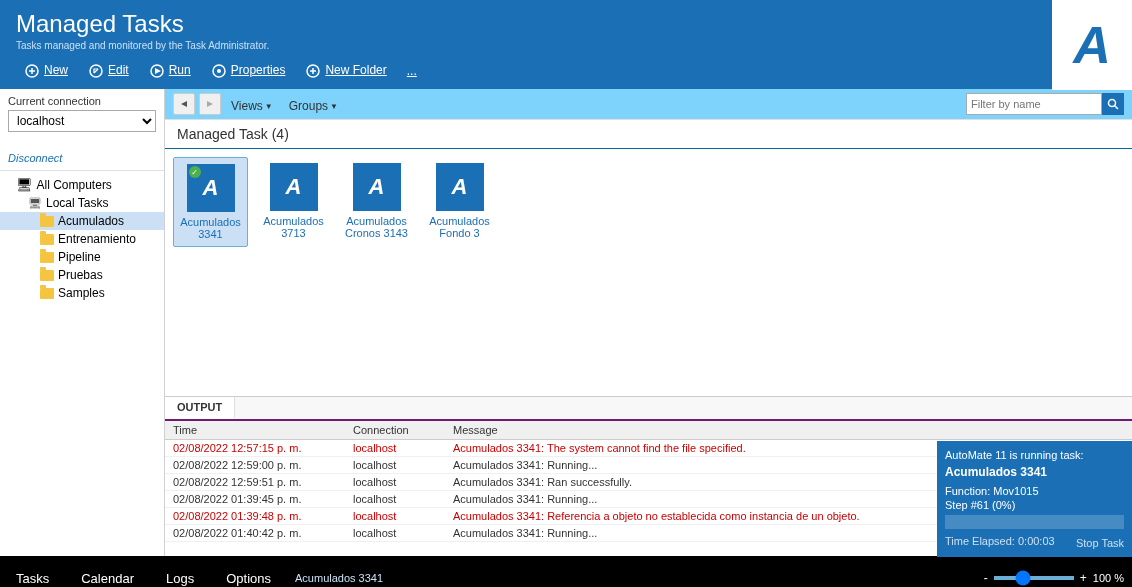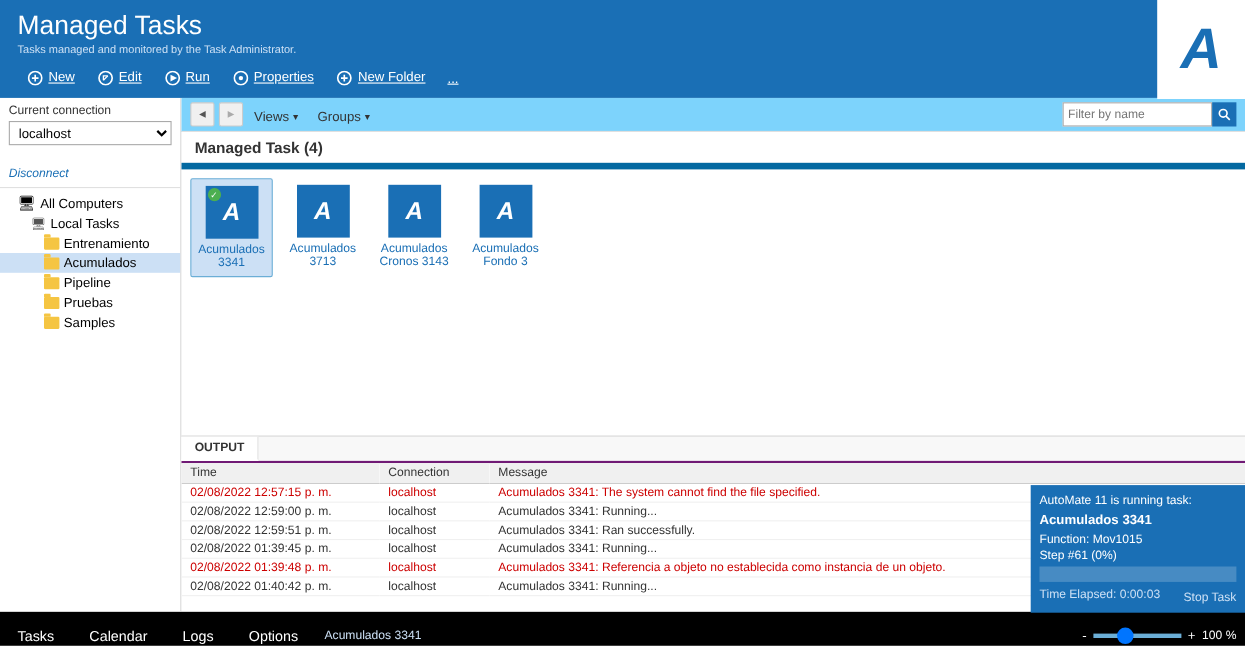--- a/index.html
+++ b/index.html
@@ -37,21 +37,21 @@
 
     
     .content-area { flex: 1; display: flex; flex-direction: column; background: white; }
     .content-toolbar { display: flex; align-items: flex-end; gap: 4px; padding: 4px 8px; border-bottom: 1px solid #e0e0e0; background: #7dd3fc; }
     .nav-btn { width: 22px; height: 22px; border: 1px solid #ccc; background: #f0f0f0; cursor: pointer; display: flex; align-items: center; justify-content: center; border-radius: 2px; }
     .dropdown-btn { display: flex; align-items: center; gap: 2px; padding: 2px 6px; border: none; background: none; cursor: pointer; font-size: 12px; color: #333; }
     .filter-container { margin-left: auto; display: flex; align-items: center; }
     .filter-input { width: 136px; height: 22px; border: 1px solid #aaa; padding: 0 4px; font-size: 11px; }
     .search-btn { width: 22px; height: 22px; background: #1a6fb5; border: none; cursor: pointer; display: flex; align-items: center; justify-content: center; color: white; }
 
-    .section-title { padding: 6px 12px; font-size: 14px; font-weight: bold; color: #333; border-bottom: 6px solid #0369a1; }
+    .section-title { padding: 6px 12px; font-size: 14px; font-weight: normal; color: #333; border-bottom: 1px solid #0369a1; }
 
     
     .tasks-grid { display: flex; flex-wrap: wrap; padding: 8px; gap: 8px; flex: 1; align-content: flex-start; overflow-y: auto; }
     .task-item { width: 75px; display: flex; flex-direction: column; align-items: center; padding: 6px; cursor: pointer; border-radius: 2px; }
     .task-item.selected { background: #cce0f5; border: 1px solid #6baed6; }
     .task-icon { width: 48px; height: 48px; background: #1a6fb5; display: flex; align-items: center; justify-content: center; position: relative; margin-bottom: 4px; }
     .task-icon .icon-a { font-size: 24px; font-weight: bold; color: white; font-style: italic; }
     .task-icon .green-dot { position: absolute; top: 2px; left: 2px; width: 12px; height: 12px; background: #4caf50; border-radius: 50%; display: flex; align-items: center; justify-content: center; }
     .task-icon .green-dot::after { content: '✓'; font-size: 8px; color: white; }
     .task-label { font-size: 11px; text-align: center; color: #1a6fb5; word-break: break-all; }
@@ -169,28 +169,28 @@
         <div class="tree-item tree-indent-1">
           <span style="font-size:13px;">🖥</span>
           <span>All Computers</span>
         </div>
 
         <div class="tree-item tree-indent-2">
           <span style="font-size:11px; color:#555;">🖥</span>
           <span>Local Tasks</span>
         </div>
 
+        <div class="tree-item tree-indent-3 selected">
+          <span class="folder-icon"></span>
+          <span>Acumulados</span>
+        </div>
+
         <div class="tree-item tree-indent-3">
           <span class="folder-icon"></span>
           <span>Entrenamiento</span>
-        </div>
-
-        <div class="tree-item tree-indent-3 selected">
-          <span class="folder-icon"></span>
-          <span>Acumulados</span>
         </div>
 
         <div class="tree-item tree-indent-3">
           <span class="folder-icon"></span>
           <span>Pipeline</span>
         </div>
 
         <div class="tree-item tree-indent-3">
           <span class="folder-icon"></span>
           <span>Pruebas</span>

